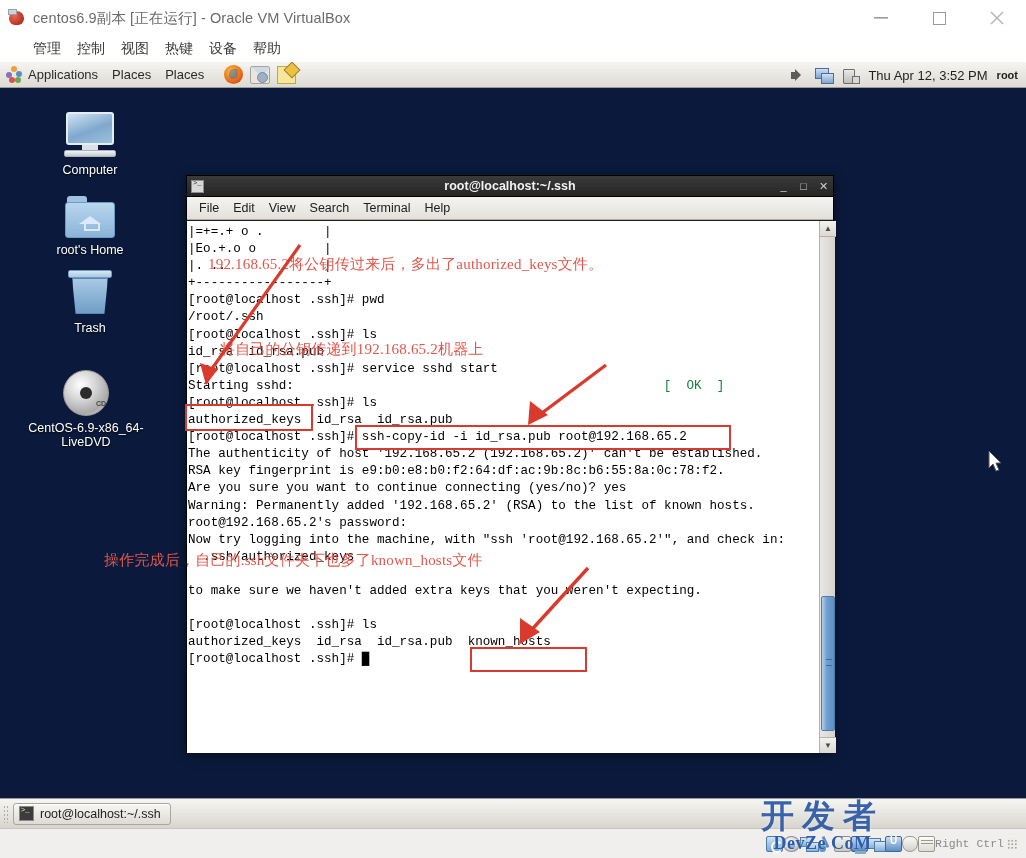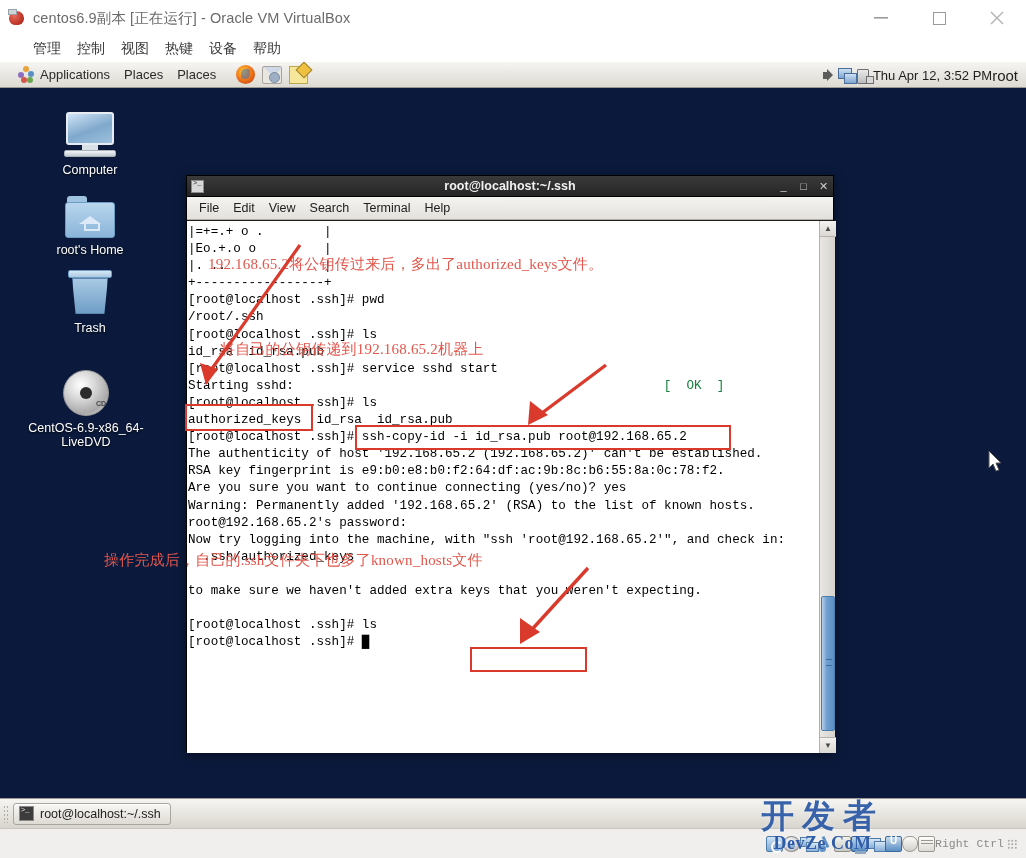--- a/index.html
+++ b/index.html
@@ -55,21 +55,21 @@
     position: absolute; left: 0; top: 62px; width: 1026px; height: 766px;
     background: #0b1a3c;
     overflow: hidden;
   }
 
   
   .gnome-top {
     position: absolute; left: 0; top: 0; width: 1026px; height: 26px;
     background: linear-gradient(to bottom, #f6f5f2 0%, #e9e7e2 50%, #dedbd4 100%);
     border-bottom: 1px solid #9d9a94;
-    display: flex; align-items: center; padding-left: 12px;
+    display: flex; align-items: center;
   }
   .gt-appicon {
     width: 17px; height: 17px; margin-left: 6px; margin-right: 5px; position: relative; flex: none;
   }
   .gt-appicon i {
     position: absolute; width: 6px; height: 6px; border-radius: 50%;
   }
   .gt-label { font-size: 13px; color: #2b2b2b; margin-right: 14px; white-space: nowrap; }
   .panel-launchers { display: flex; align-items: center; gap: 7px; margin-left: 6px; }
   .ff-icon { width: 19px; height: 19px; border-radius: 50%;
@@ -79,37 +79,37 @@
   .evo-icon { width: 20px; height: 18px; background: #e8e6df; border: 1px solid #a8a49b;
     border-radius: 2px; position: relative; overflow: hidden; }
   .evo-icon:before { content:""; position:absolute; left:-1px; top:-1px; width:22px; height:10px;
     background: #cfd8e6; border-bottom: 1px solid #a8a49b;
     clip-path: polygon(0 0, 100% 0, 50% 100%); }
   .evo-icon:after { content:""; position:absolute; right:1px; bottom:0px; width:9px; height:9px;
     border-radius:50%; background:#9fb0c6; border:1px solid #7b8a9e; }
   .note-icon { width: 19px; height: 18px; background: #f6e79a; border: 1px solid #b9a94c; position: relative; }
   .note-icon:after { content:""; position:absolute; right:-3px; top:-3px; width:10px; height:10px;
     background: #f0c040; transform: rotate(45deg); border:1px solid #9c8434; }
-  .gt-right { position: absolute; right: 0; top: 0; height: 26px; display: flex; align-items: center; padding-right: 8px; }
+  .gt-right { position: absolute; right: 0; top: 0; height: 26px; display: flex; align-items: center; padding-right: 8px; gap: 9px; }
   .spk-icon { width: 15px; height: 13px; position: relative; }
   .spk-icon:before { content:""; position:absolute; left:0; top:3px; width:5px; height:7px; background:#5c5c5c; }
   .spk-icon:after { content:""; position:absolute; left:4px; top:0; width:0; height:0;
     border-left: 6px solid #5c5c5c; border-top:6px solid transparent; border-bottom:6px solid transparent; }
   .net-icon { width: 18px; height: 15px; position: relative; }
   .net-icon:before { content:""; position:absolute; left:0; top:0; width:12px; height:9px;
     background: linear-gradient(#cfe0f3,#7fa5d0); border:1px solid #4a6e9b; }
   .net-icon:after { content:""; position:absolute; left:6px; top:5px; width:11px; height:9px;
     background: linear-gradient(#cfe0f3,#7fa5d0); border:1px solid #4a6e9b; }
   .bat-icon { width: 17px; height: 15px; position: relative; }
   .bat-icon:before { content:""; position:absolute; left:1px; top:1px; width:10px; height:13px;
     background: linear-gradient(#e9e9e9,#bdbdbd); border:1px solid #6e6e6e; border-radius:1px; }
   .bat-icon:after { content:""; position:absolute; left:10px; top:8px; width:6px; height:6px;
     background:#d8d8d8; border:1px solid #6e6e6e; }
   .clock-text { font-size: 13px; color: #1f1f1f; white-space: nowrap; }
-  .user-text { font-size: 15px; color: #1f1f1f; font-weight: normal; white-space: nowrap; }
+  .user-text { font-size: 11px; color: #1f1f1f; font-weight: bold; white-space: nowrap; }
 
   
   .desk-icon {
     position: absolute; width: 128px; text-align: center; color: #ffffff;
     font-size: 12.5px; line-height: 14px;
   }
   .desk-icon .glyph { height: 54px; display:flex; align-items:flex-end; justify-content:center; margin-bottom: 5px; }
   .di-label { text-shadow: 0 1px 2px rgba(0,0,0,.85); }
 
   .mon { width: 54px; height: 46px; position: relative; }
@@ -443,20 +443,21 @@
           <div class="term-line">RSA key fingerprint is e9:b0:e8:b0:f2:64:df:ac:9b:8c:b6:55:8a:0c:78:f2.</div>
           <div class="term-line">Are you sure you want to continue connecting (yes/no)? yes</div>
           <div class="term-line">Warning: Permanently added '192.168.65.2' (RSA) to the list of known hosts.</div>
           <div class="term-line">root@192.168.65.2's password:</div>
           <div class="term-line">Now try logging into the machine, with "ssh 'root@192.168.65.2'", and check in:</div>
           <div class="term-line">  .ssh/authorized_keys</div>
           <div class="term-line">&nbsp;</div>
           <div class="term-line">to make sure we haven't added extra keys that you weren't expecting.</div>
           <div class="term-line">&nbsp;</div>
           <div class="term-line">[root@localhost .ssh]# ls</div>
+          <div class="term-line">authorized_keys  id_rsa  id_rsa.pub  known_hosts</div>
           <div class="term-line"><span>[root@localhost .ssh]# </span><span>█</span></div>
         </div>
         <div class="term-scroll">
           <div class="ts-arrow">▲</div>
           <div class="ts-thumb"></div>
           <div class="ts-arrow bot">▼</div>
         </div>
       </div>
     </div>
 

